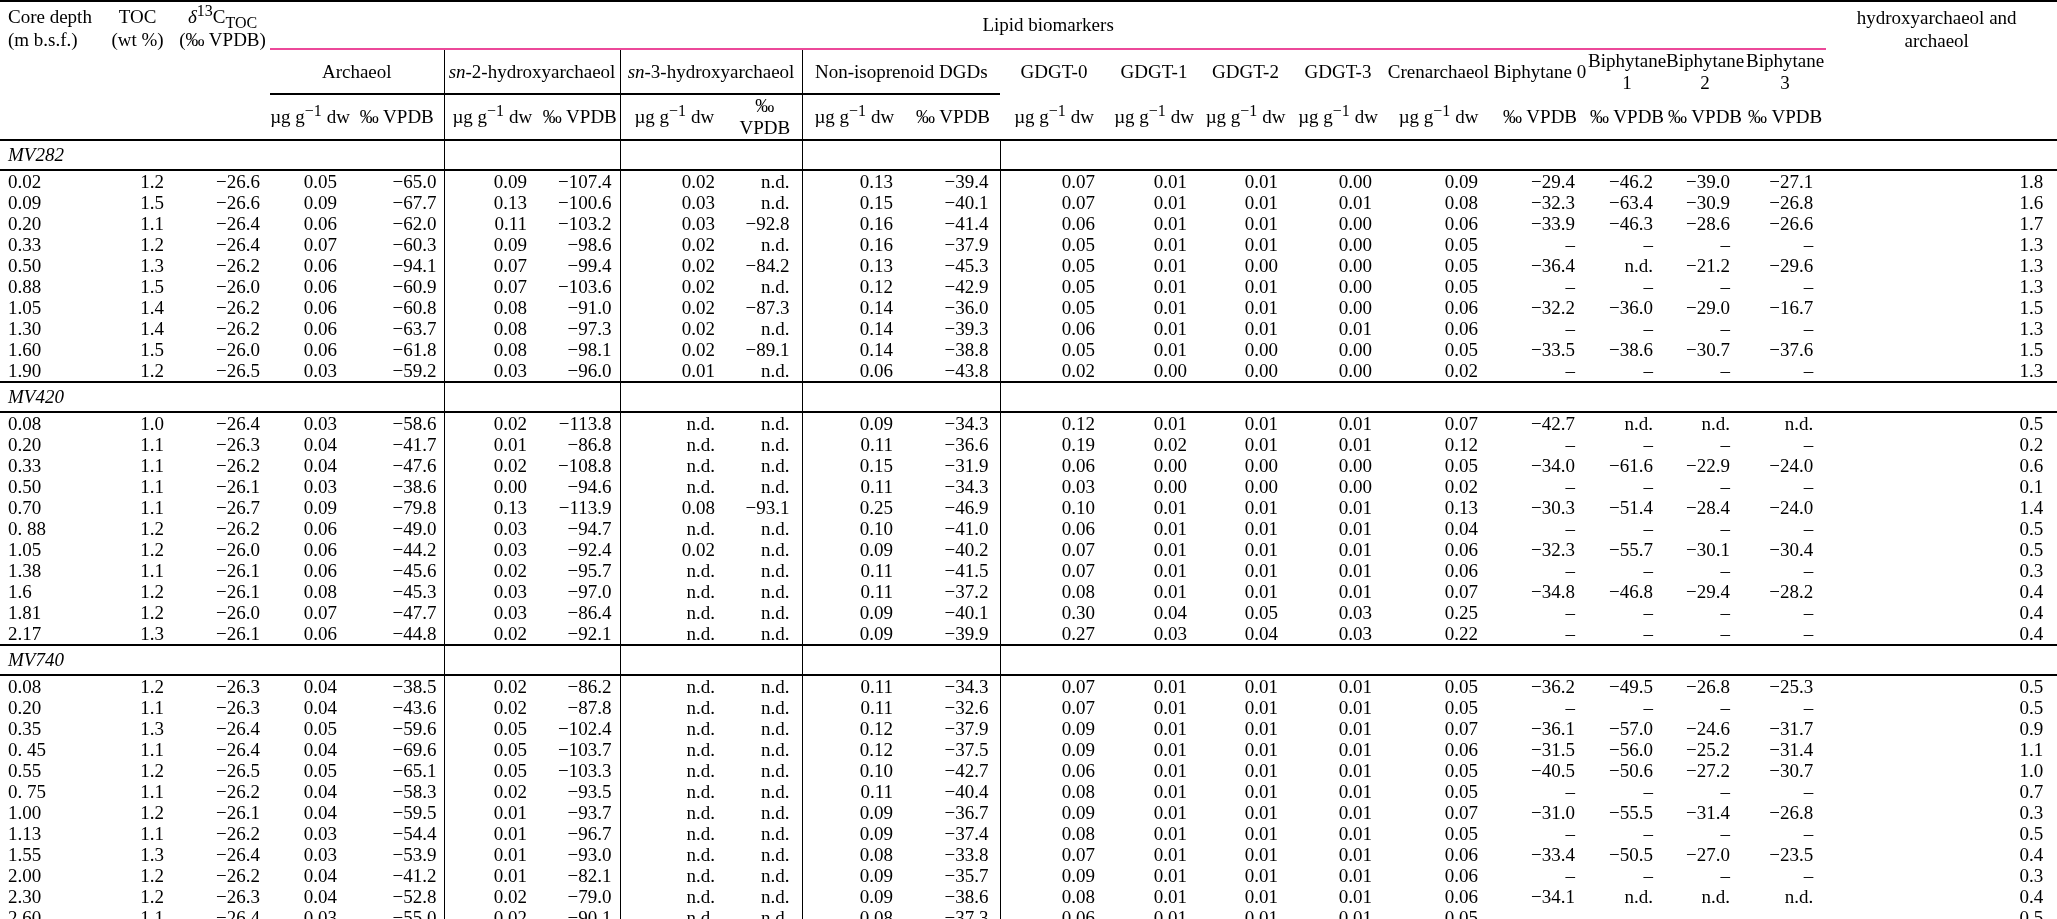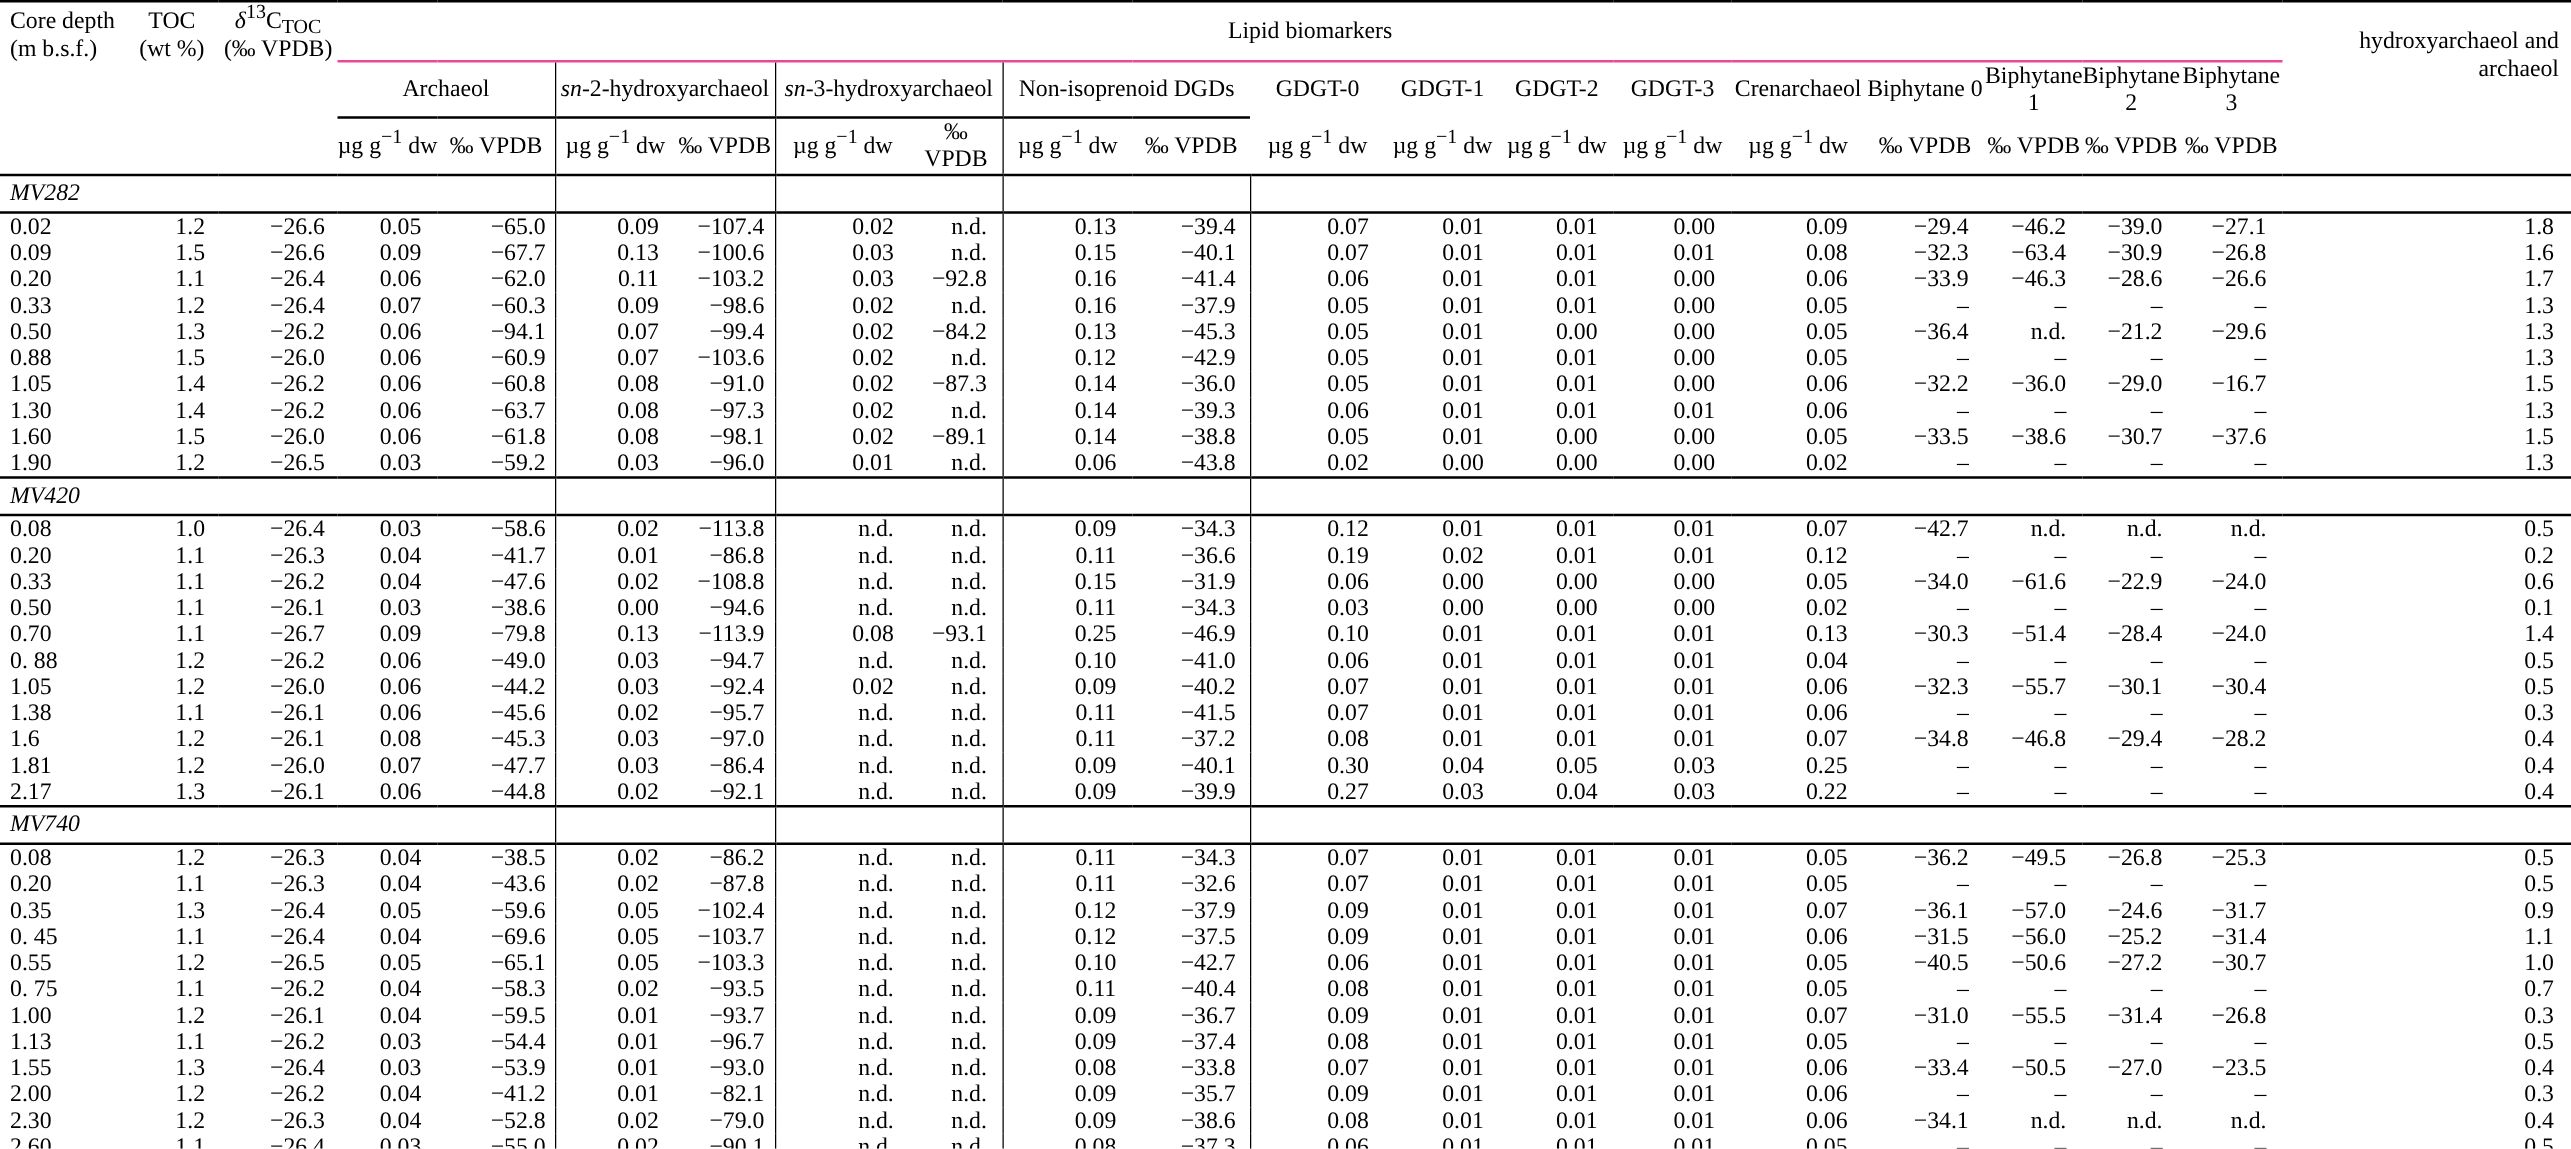--- a/index.html
+++ b/index.html
@@ -12,21 +12,21 @@
     border-collapse:collapse;table-layout:fixed;width:2057px;
     border-top:2px solid #000;border-bottom:2px solid #000;
     font-size:19px;
   }
   th{font-weight:normal;font-size:19px;padding:0;}
   td{padding:0;font-size:19px;}
   sup,sub{font-size:16px;line-height:0;}
   
   .h-depth{text-align:left;padding-left:8px;vertical-align:top;padding-top:3px;}
   .h-toc,.h-d13c{text-align:center;vertical-align:top;padding-top:3px;}
-  .h-ratio{text-align:right;padding-right:10px;vertical-align:top;padding-top:19px;}
+  .h-ratio{padding-right:10px;vertical-align:top;padding-top:4px;}
   .h-depth div,.h-toc div,.h-d13c div,.h-ratio div{line-height:23px;}
   .rs{border-bottom:2px solid #000;}
   .h-lipid{text-align:center;vertical-align:middle;height:46px;border-bottom:2px solid #ec4899;}
   .grp{text-align:center;vertical-align:middle;height:31px;}
   .grp-ul{border-bottom:2px solid #000;}
   .unit{text-align:center;vertical-align:middle;height:35px;border-bottom:2px solid #000;}
   
   .bar{border-left:1px solid #000;}
   
   .section-row td{height:28px;border-top:2px solid #000;border-bottom:2px solid #000;font-style:italic;}

